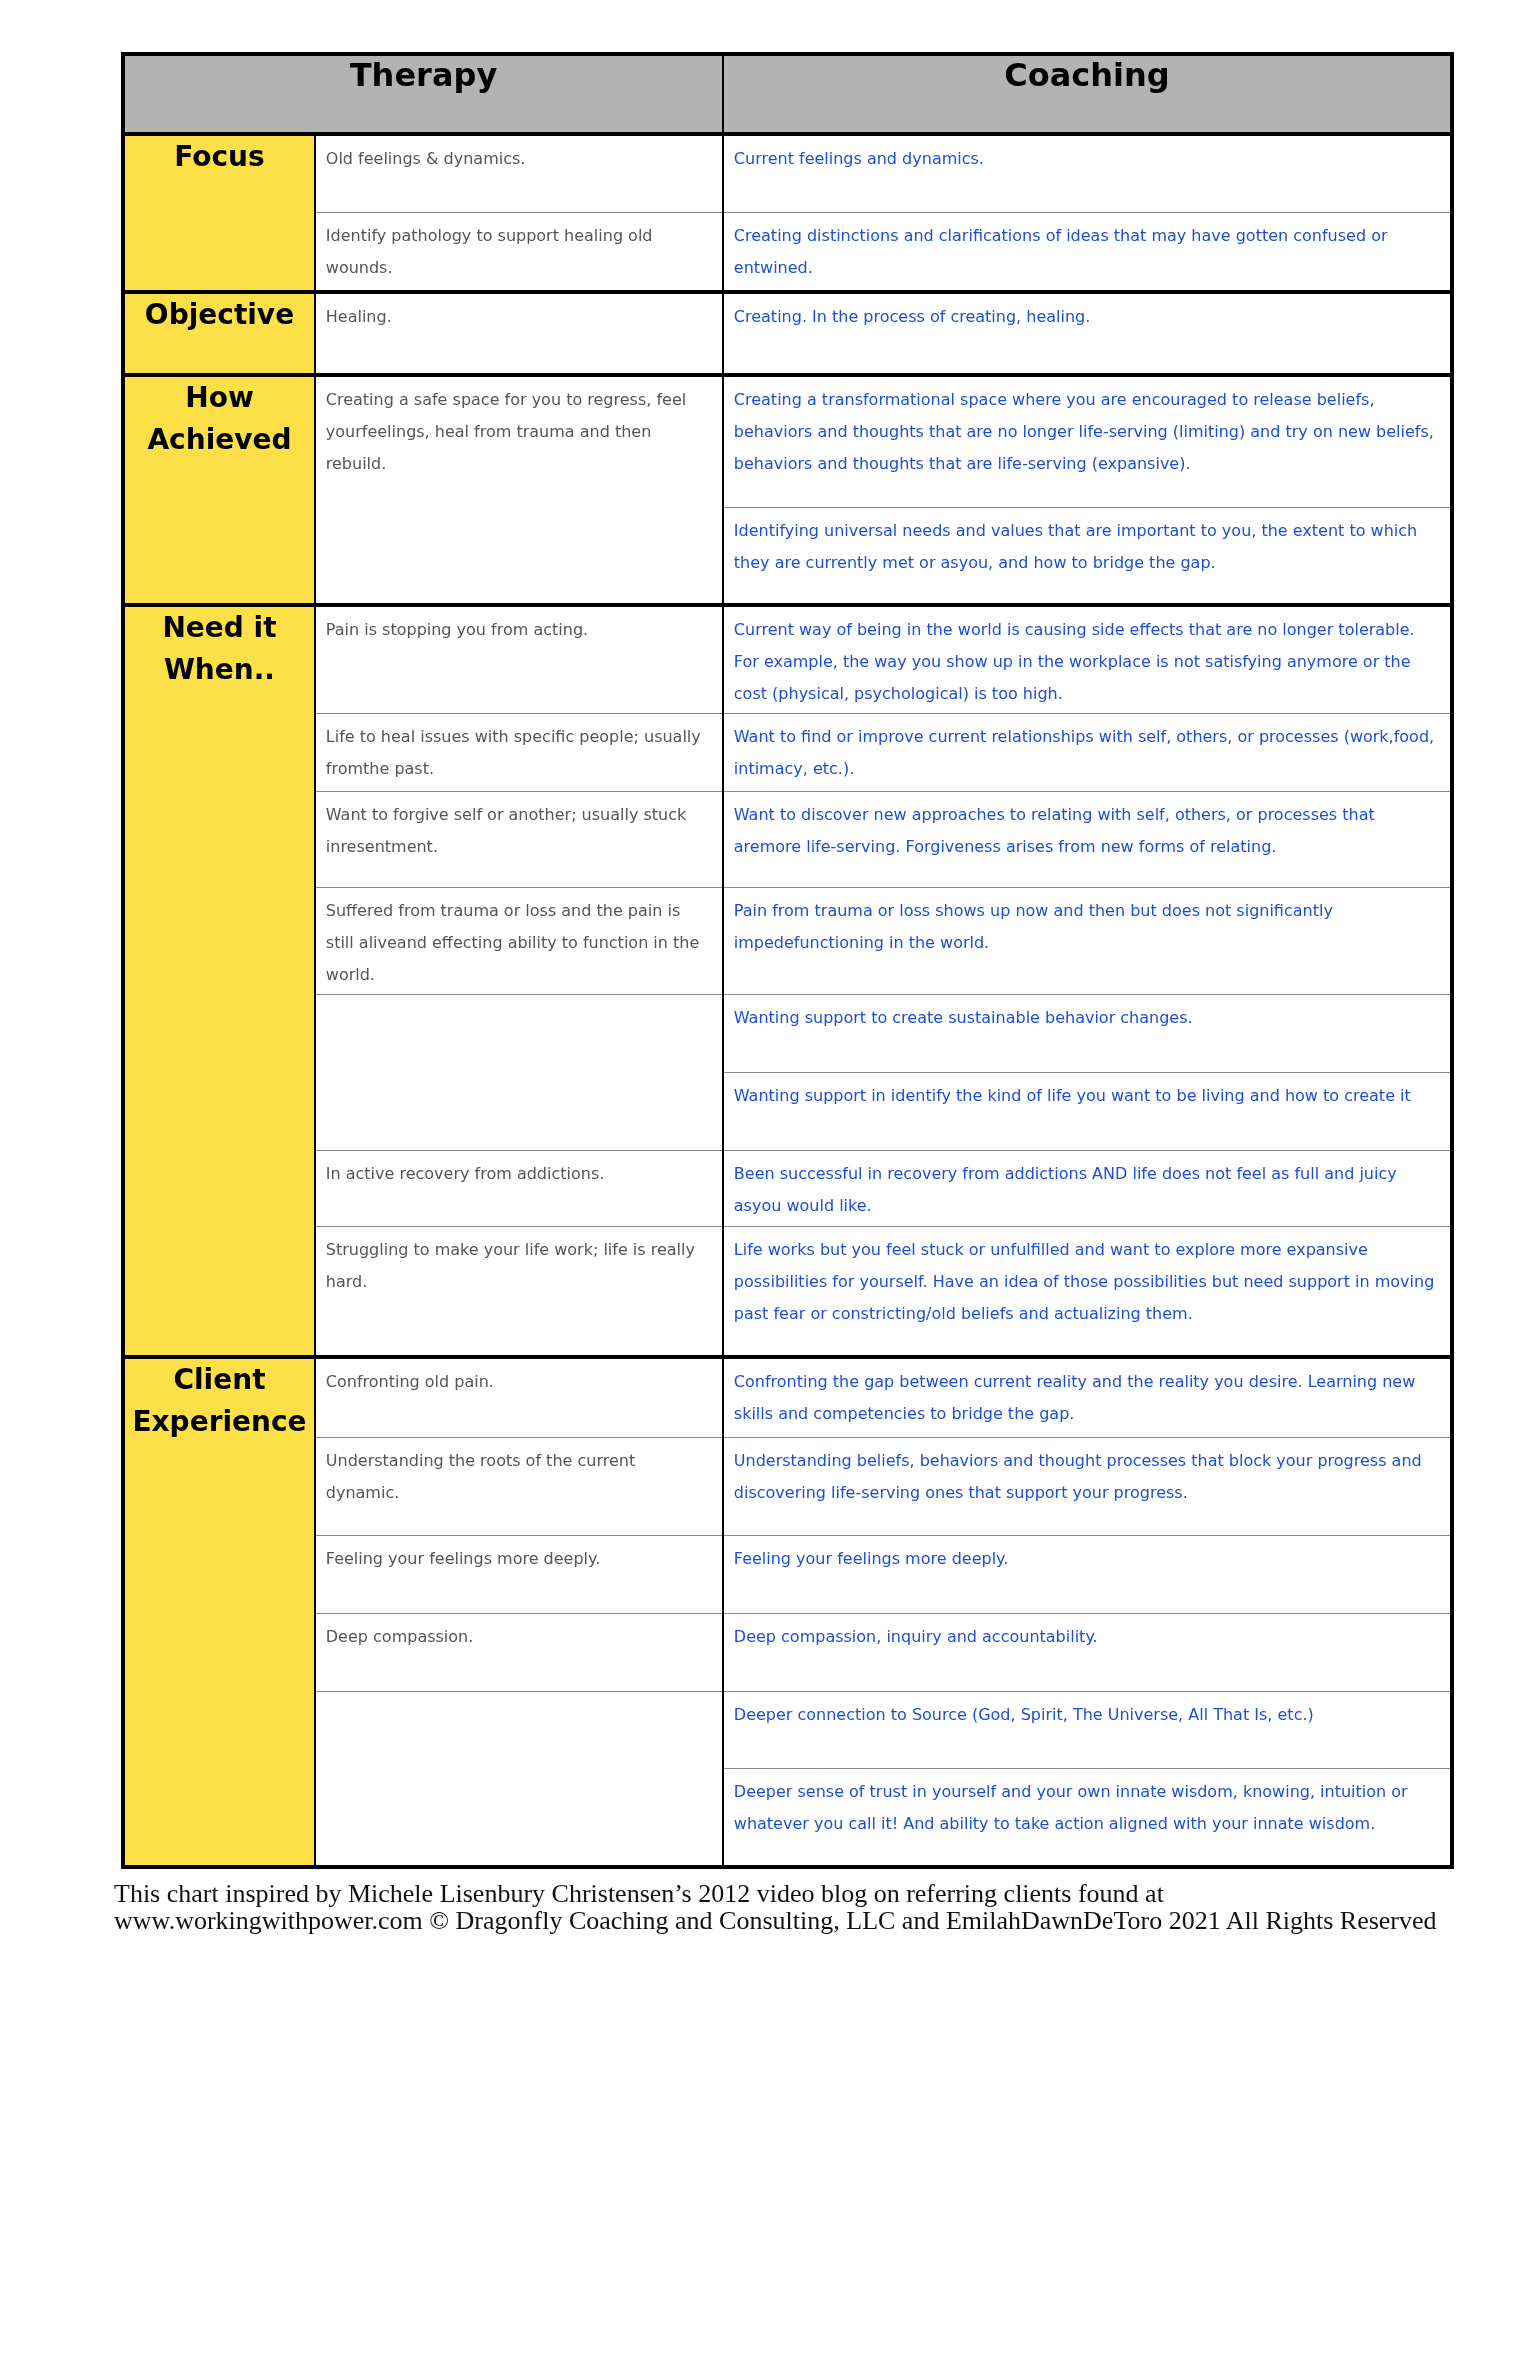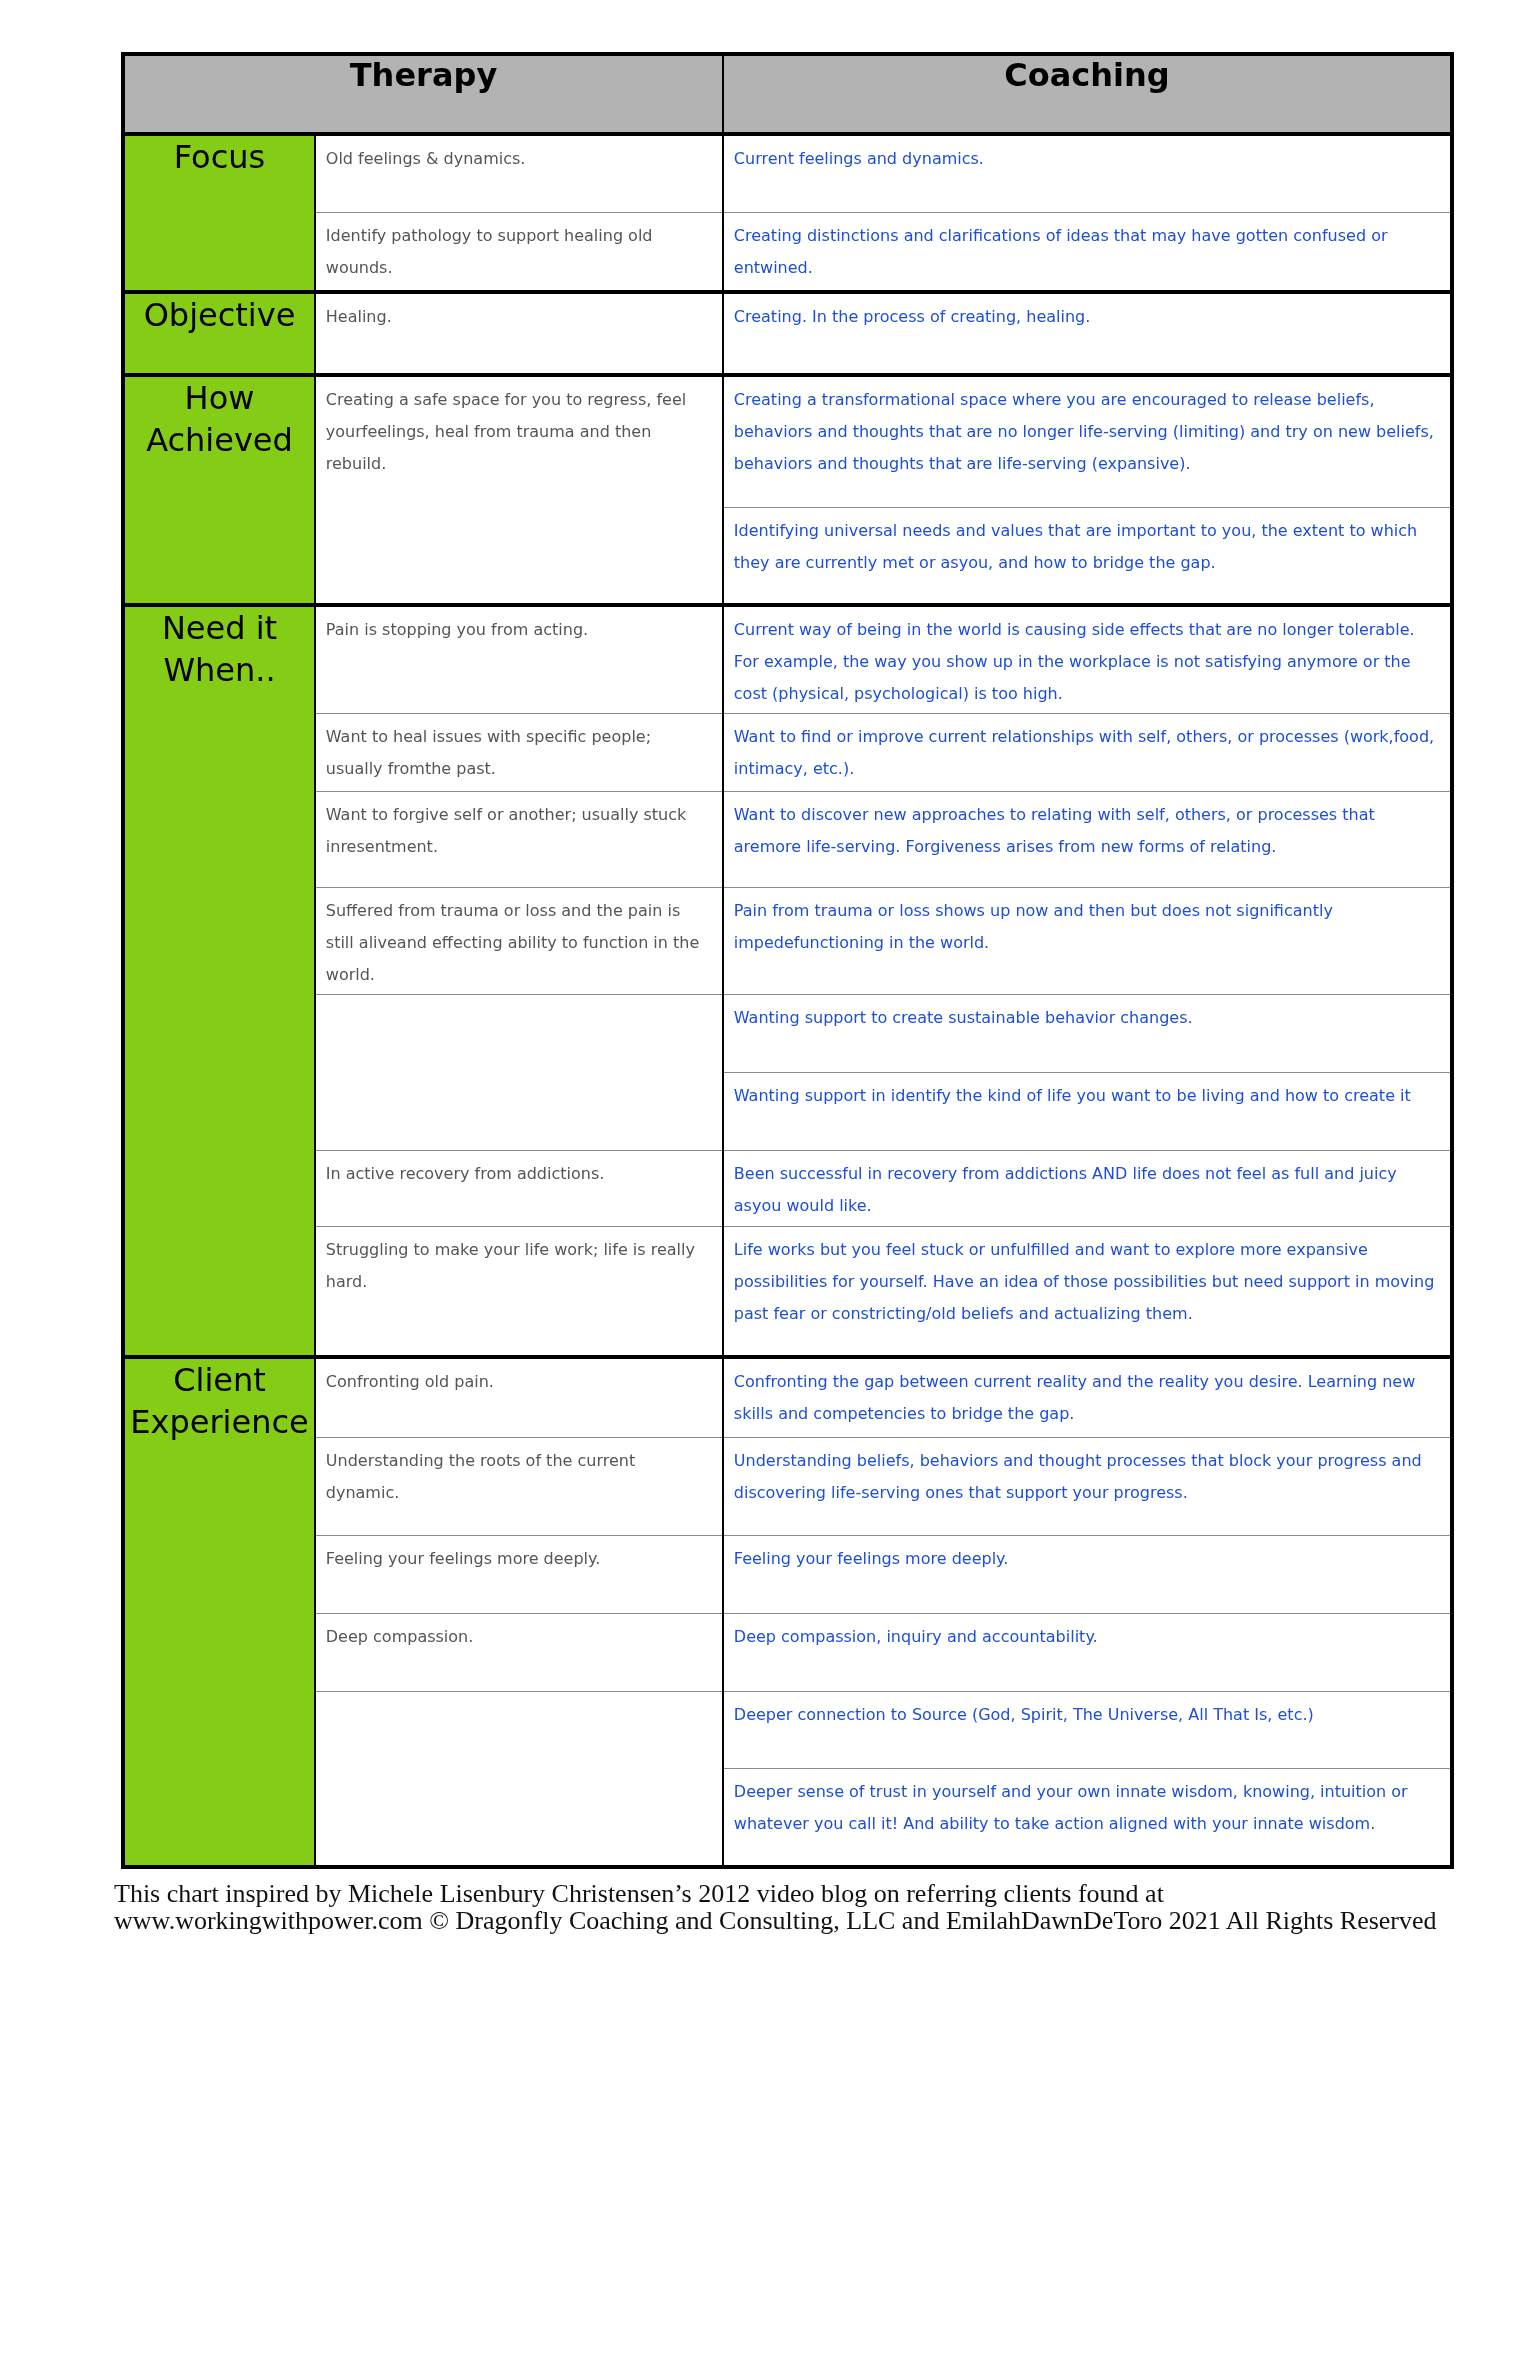--- a/index.html
+++ b/index.html
@@ -11,21 +11,21 @@
     margin-top: 16px;
   }
   #table td, #table th { padding: 0; vertical-align: top; }
   .hdr th {
     background: #b3b3b3; height: 76px; font-weight: bold; font-size: 32px;
     color: #000; text-align: center; vertical-align: top; padding-top: 5.6px;
     border-bottom: 4.9px solid #000;
   }
   .hdr th.h-coach { border-left: 2.8px solid #000; }
   td.label {
-    background: #84cc16; font-weight: normal; font-size: 32px; color: #000;
+    background: #fde047; font-weight: bold; font-size: 28px; color: #000;
     text-align: center; line-height: 42px; padding-top: 2.8px;
     border-right: 2.8px solid #000;
   }
   td.ther, td.coach {
     font-size: 16px; line-height: 32px; padding: 7px 9.8px 2.8px 9.8px !important;
     border-top: 1.4px solid #8a8a8a;
   }
   td.ther { color: #555; }
   td.coach { color: #1d4ed8; border-left: 2.8px solid #000; }
   tr.sec-start td { border-top: 4.9px solid #000; }
@@ -77,21 +77,21 @@
   <tr style="height:98px">
     <td class="coach">Identifying universal needs and values that are important to you, the extent to which they are currently met or asyou, and how to bridge the gap.</td>
   </tr>
 
   <tr class="sec-start" style="height:101px">
     <td class="label" rowspan="8">Need it When..</td>
     <td class="ther">Pain is stopping you from acting.</td>
     <td class="coach">Current way of being in the world is causing side effects that are no longer tolerable. For example, the way you show up in the workplace is not satisfying anymore or the cost (physical, psychological) is too high.</td>
   </tr>
   <tr style="height:78px">
-    <td class="ther">Want to heal issues with specific people; usually fromthe past.</td>
+    <td class="ther">Life to heal issues with specific people; usually fromthe past.</td>
     <td class="coach">Want to find or improve current relationships with self, others, or processes (work,food, intimacy, etc.).</td>
   </tr>
   <tr style="height:96px">
     <td class="ther">Want to forgive self or another; usually stuck inresentment.</td>
     <td class="coach">Want to discover new approaches to relating with self, others, or processes that aremore life-serving.  Forgiveness arises from new forms of relating.</td>
   </tr>
   <tr style="height:96px">
     <td class="ther">Suffered from trauma or loss and the pain is still aliveand effecting ability to function in the world.</td>
     <td class="coach">Pain from trauma or loss shows up now and then but does not significantly impedefunctioning in the world.</td>
   </tr>

